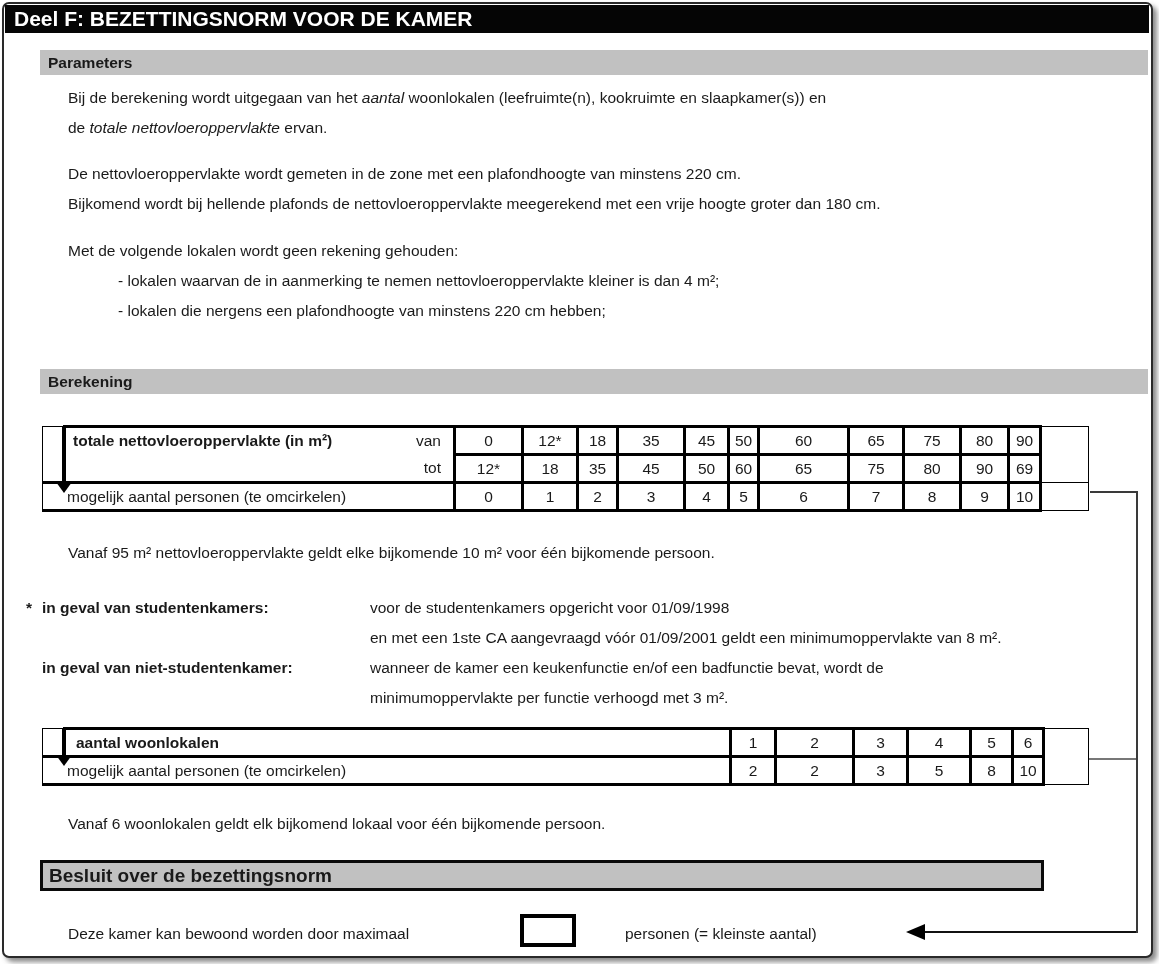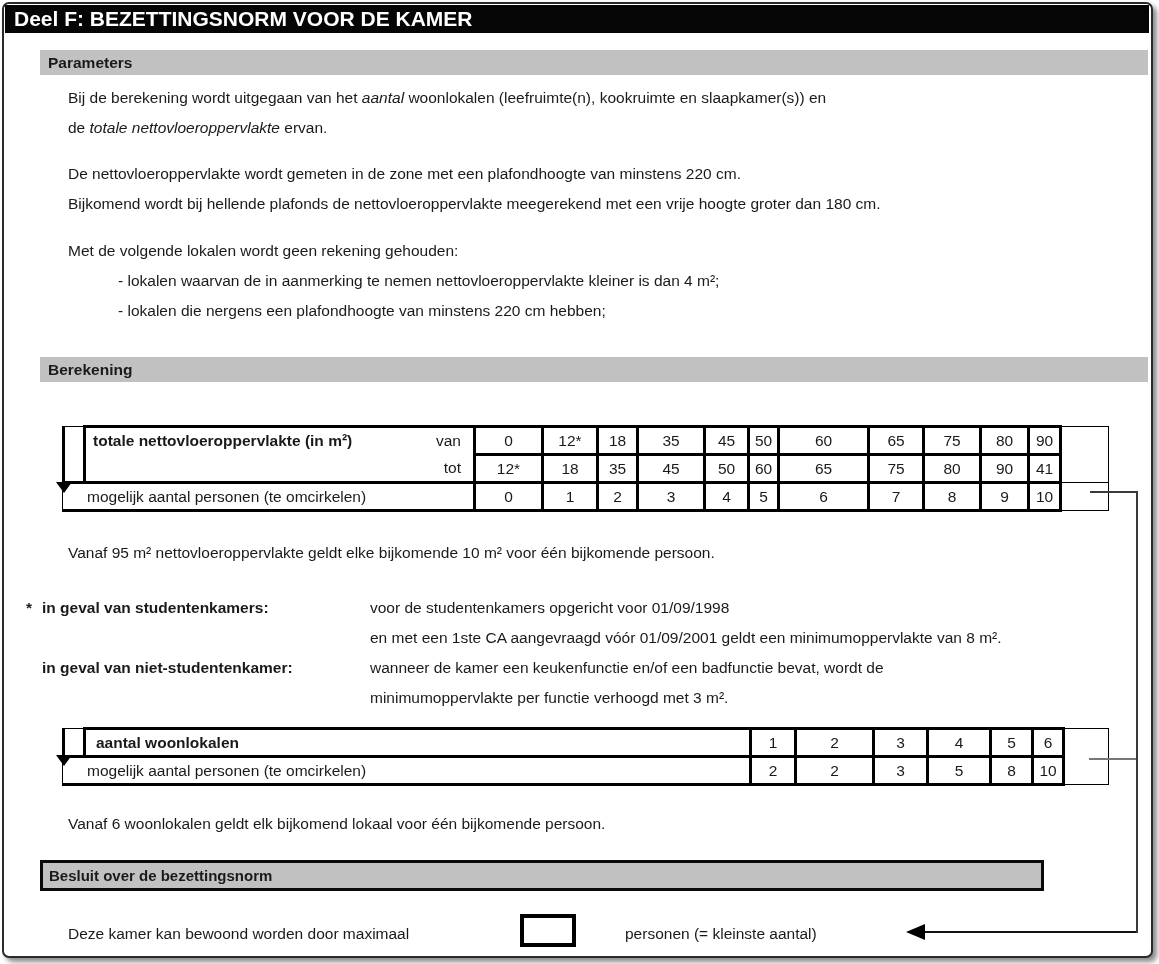--- a/index.html
+++ b/index.html
@@ -22,21 +22,21 @@
   .gray-bar {
     position:absolute; left:40px; width:1108px; height:25px;
     background:#c1c1c1; font-weight:bold; font-size:15.5px;
     line-height:25px; padding-left:8px;
   }
   .line { position:absolute; font-size:15.5px; white-space:nowrap; line-height:20px; }
   .b { font-weight:bold; }
   .i { font-style:italic; }
 
   .tblwrap { position:absolute; left:42px; width:1046px; }
-  table { border-collapse:collapse; table-layout:fixed; width:1046px;margin-left:20px; }
+  table { border-collapse:collapse; table-layout:fixed; width:1046px; }
   td { padding:0; font-size:15.5px; text-align:center; vertical-align:middle; height:28px; }
   td.thin   { border:1px solid #000; }
   td.tk     { border:3px solid #000; }
   td.lblTop { border:3px solid #000; border-bottom:none; text-align:left; }
   td.lblBot { border:3px solid #000; border-top:none; text-align:right; }
   td.plabel { border:1px solid #000; border-top:3px solid #000; border-bottom:3px solid #000;
               text-align:left; padding-left:24px; }
   .lblflex { display:flex; justify-content:space-between; align-items:center; height:100%; }
   .lblflex .cap { padding-left:7px; font-weight:bold; }
   .vantot { padding-right:12px; font-weight:normal; }
@@ -47,21 +47,21 @@
                  border-top:11px solid #000; }
 
   .conn { position:absolute; background:#3a3a3a; }
   .conn-arrowhead { position:absolute; width:0; height:0;
                     border-top:8px solid transparent; border-bottom:8px solid transparent;
                     border-right:19px solid #000; }
 
   .besluit-bar {
     position:absolute; left:40px; top:860px; width:1004px; height:31px;
     background:#c1c1c1; border:3px solid #0a0a0a;
-    font-weight:bold; font-size:15px; line-height:25px; padding-left:6px;
+    font-weight:bold; font-size:19px; line-height:25px; padding-left:6px;
   }
   .fill-box {
     position:absolute; left:520px; top:914px; width:56px; height:33px;
     border:4px solid #000; background:#fff; font-size:16px; text-align:center; line-height:25px;
   }
 </style>
 </head>
 <body>
 
 <div class="canvas">
@@ -78,21 +78,21 @@
   <div class="line" style="left:68px; top:118px;"><span>de </span><span class="i">totale nettovloeroppervlakte</span><span> ervan.</span></div>
   <div class="line" style="left:68px; top:88px;"><span>Bij de berekening wordt uitgegaan van het </span><span class="i">aantal</span><span> woonlokalen (leefruimte(n), kookruimte en slaapkamer(s)) en</span></div>
 
   <div class="line" style="left:68px; top:164px;">De nettovloeroppervlakte wordt gemeten in de zone met een plafondhoogte van minstens 220 cm.</div>
   <div class="line" style="left:68px; top:194px;">Bijkomend wordt bij hellende plafonds de nettovloeroppervlakte meegerekend met een vrije hoogte groter dan 180 cm.</div>
 
   <div class="line" style="left:68px; top:241px;">Met de volgende lokalen wordt geen rekening gehouden:</div>
   <div class="line" style="left:118px; top:271px;">- lokalen waarvan de in aanmerking te nemen nettovloeroppervlakte kleiner is dan 4 m²;</div>
   <div class="line" style="left:118px; top:301px;">- lokalen die nergens een plafondhoogte van minstens 220 cm hebben;</div>
 
-  <div class="gray-bar" style="top:357px;">
+  <div class="gray-bar" style="top:369px;">
     <span>Berekening</span>
   </div>
 
   <div class="tblwrap" style="top:425px; height:84px;">
     <table>
       <colgroup>
         <col style="width:22px">
           <col style="width:390px">
         <col style="width:68px">
           <col style="width:55px">
@@ -134,21 +134,21 @@
         <td class="tk">12*</td>
         <td class="tk">18</td>
         <td class="tk">35</td>
         <td class="tk">45</td>
         <td class="tk">50</td>
         <td class="tk">60</td>
         <td class="tk">65</td>
         <td class="tk">75</td>
         <td class="tk">80</td>
         <td class="tk">90</td>
-        <td class="tk">41</td>
+        <td class="tk">69</td>
       </tr>
       <tr>
         <td class="plabel" colspan="2">mogelijk aantal personen (te omcirkelen)</td>
         <td class="tk">0</td>
         <td class="tk">1</td>
         <td class="tk">2</td>
         <td class="tk">3</td>
         <td class="tk">4</td>
         <td class="tk">5</td>
         <td class="tk">6</td>

